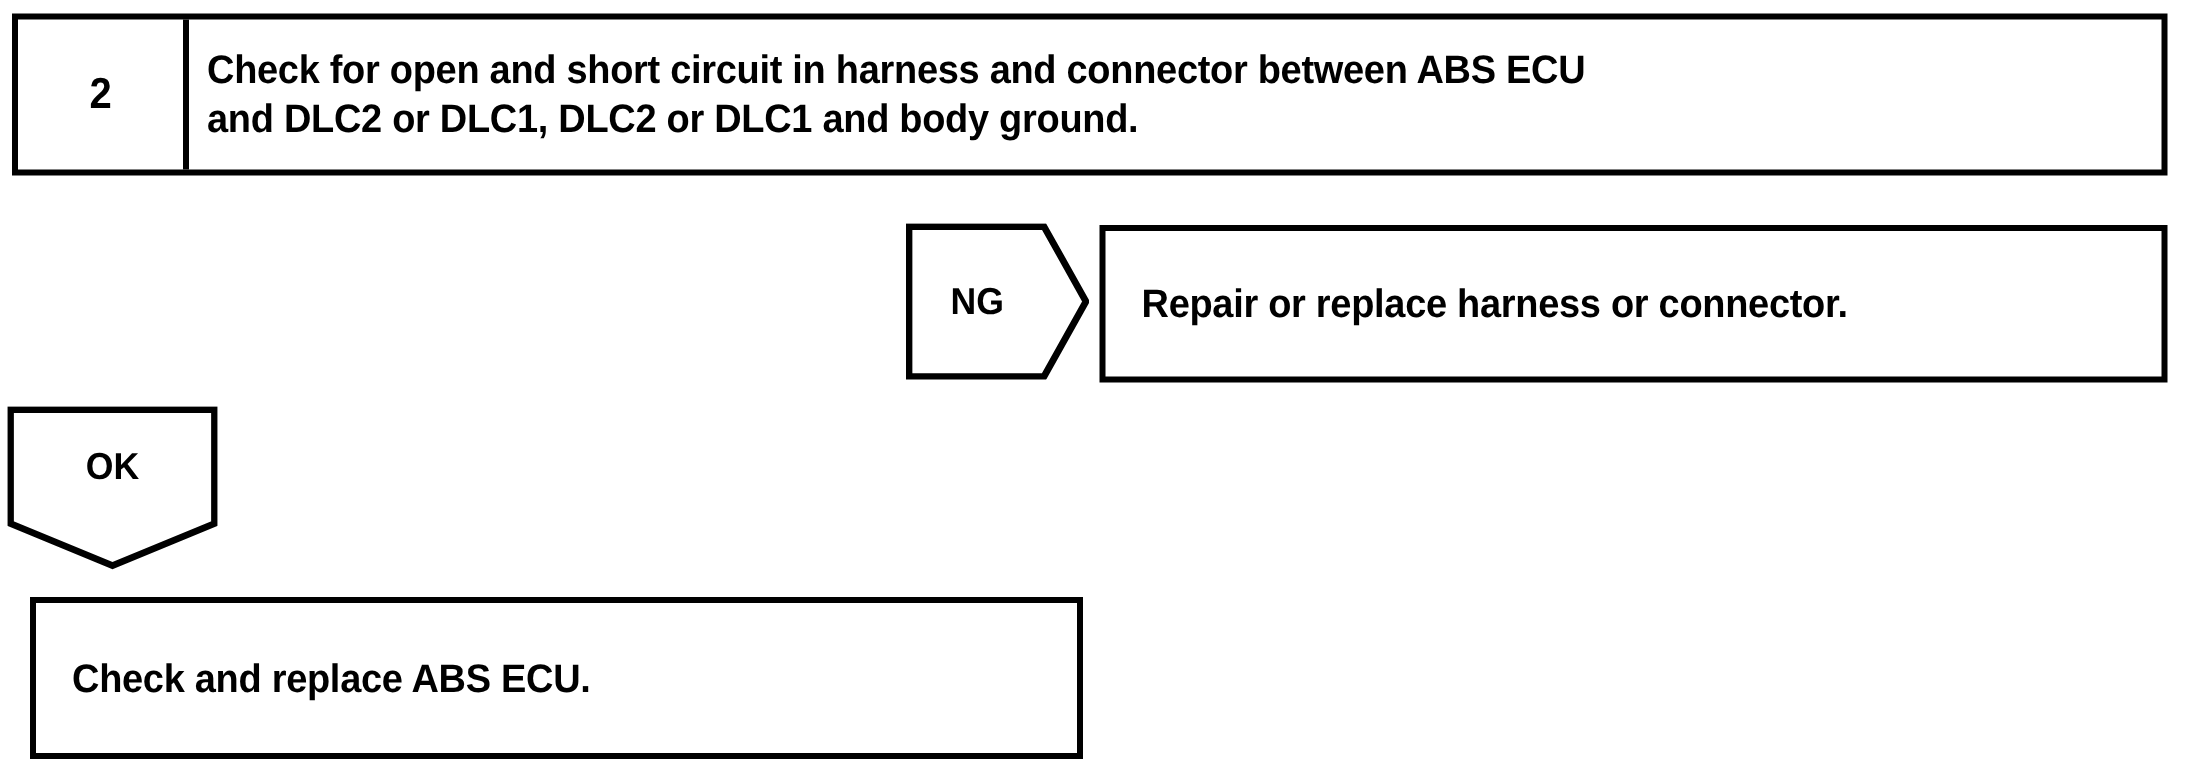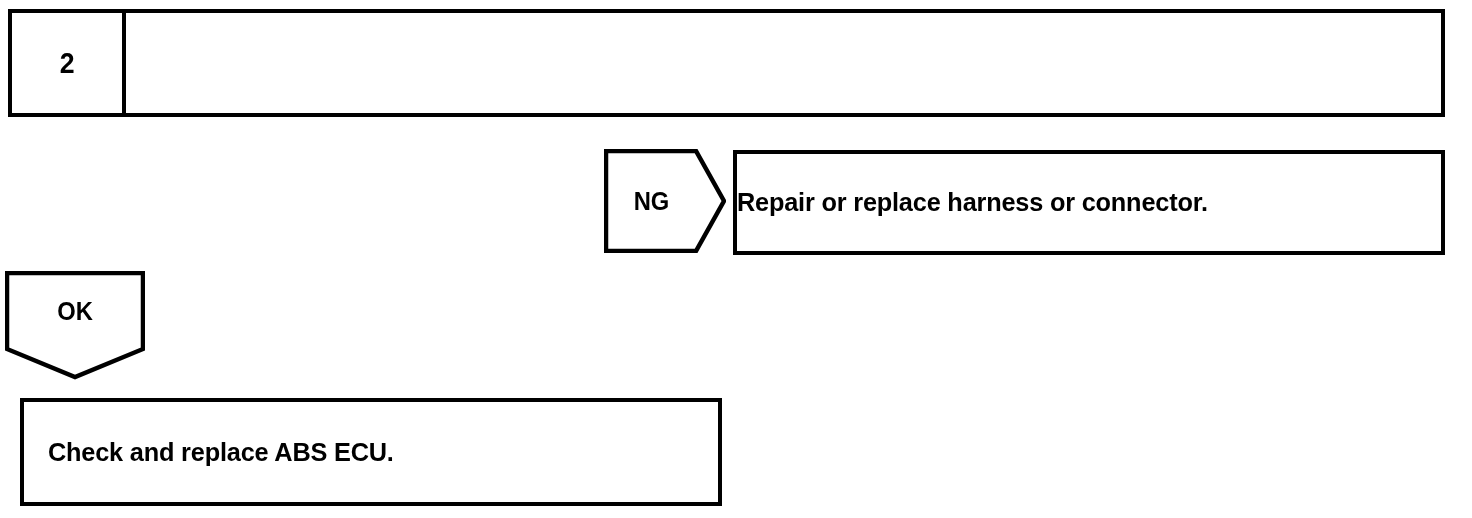--- a/index.html
+++ b/index.html
@@ -97,21 +97,21 @@
   }
 
   
   #repair-box {
     left: 733px;
     top: 150px;
     width: 712px;
     height: 105px;
     display: flex;
     align-items: center;
-    padding-left: 0;
+    padding-left: 24px;
     box-sizing: border-box;
   }
   #repair-box .body-text {
     font-size: 26.5px;
     font-weight: bold;
     color: #000000;
     letter-spacing: -0.2px;
     transform: scaleX(0.955);
     transform-origin: left center;
   }
@@ -166,20 +166,24 @@
 </style>
 </head>
 <body>
 
 <div id="page">
 
   <div class="box" id="step-row">
     <div id="step-number-cell">
       <span class="num">2</span>
     </div>
+    <div id="step-text-cell">
+      <span class="step-text">Check for open and short circuit in harness and connector between ABS ECU
+and DLC2 or DLC1, DLC2 or DLC1 and body ground.</span>
+    </div>
   </div>
 
   <div id="ng-shape">
     <svg viewBox="0 0 122 104" xmlns="http://www.w3.org/2000/svg">
       <polygon points="2,2 92,2 120,52 92,102 2,102" fill="#ffffff" stroke="#000000" stroke-width="4.5" stroke-linejoin="miter"></polygon>
     </svg>
   </div>
   <div id="ng-label">NG</div>
 
   <div class="box" id="repair-box">

